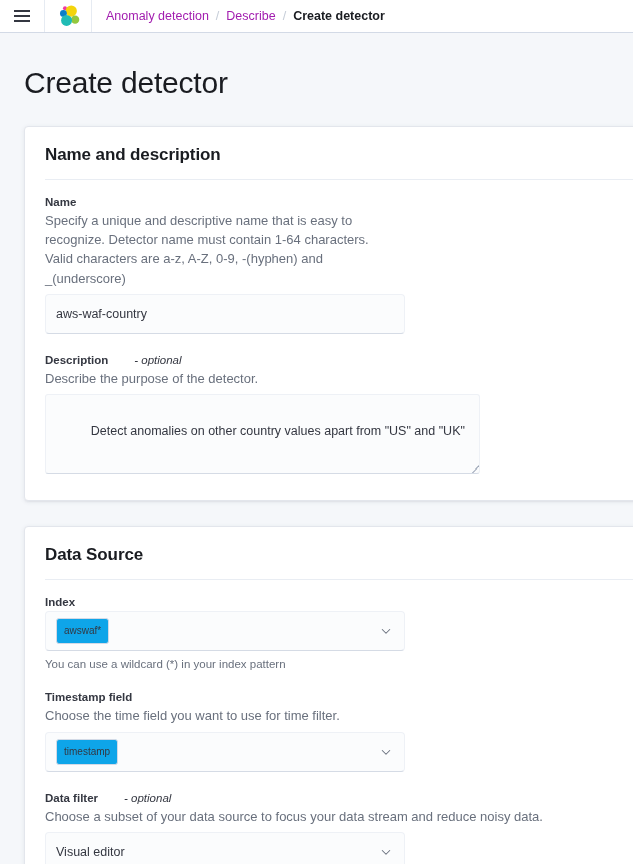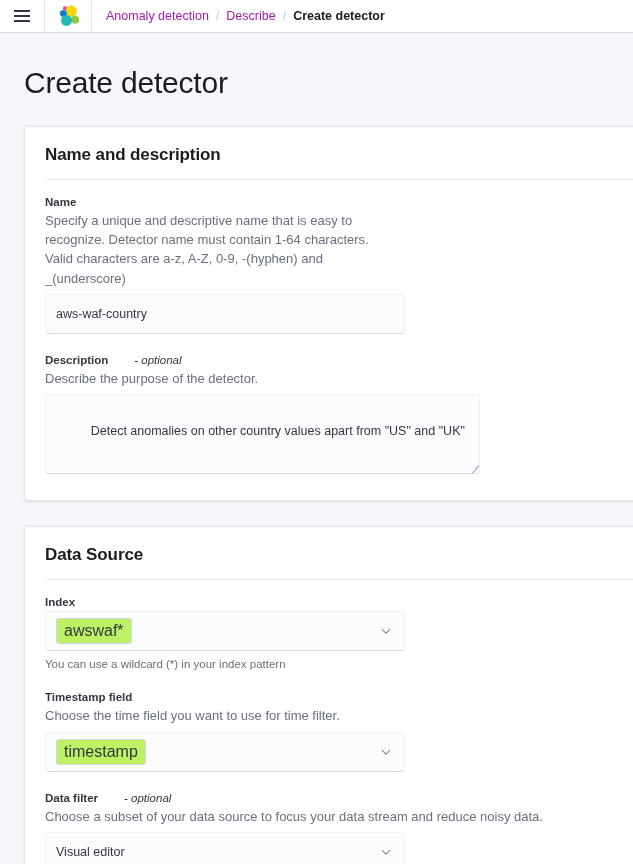--- a/index.html
+++ b/index.html
@@ -158,24 +158,24 @@
   }
   .control.select { cursor: pointer; justify-content: space-between; }
 
   .control .value { color: #343741; font-size: 12.5px; }
 
   .pill {
     display: inline-flex;
     align-items: center;
     height: 20px;
     padding: 12px 7px;
-    background: #bef264;
+    background: #0ea5e9;
     border: 1px solid #d3dae6;
     border-radius: 3px;
-    font-size: 16px;
+    font-size: 10px;
     color: #343741;
     line-height: 1;
   }
 
   .chevron {
     width: 12px; height: 12px;
     flex: none;
     margin-right: 2px;
   }
   .chevron svg { display: block; }

